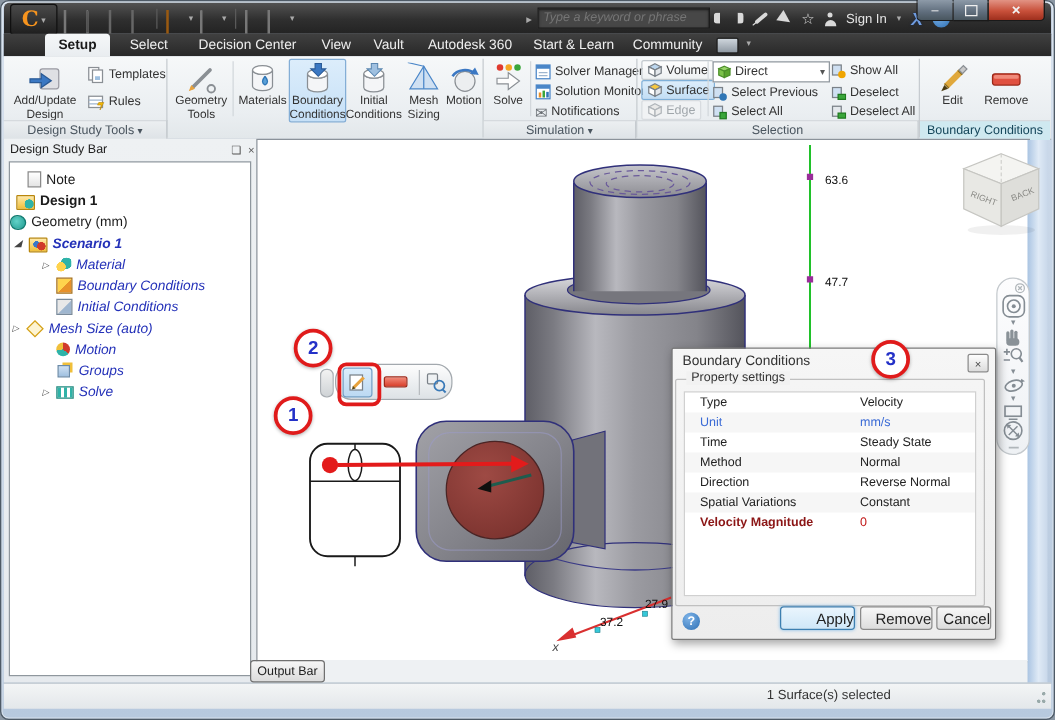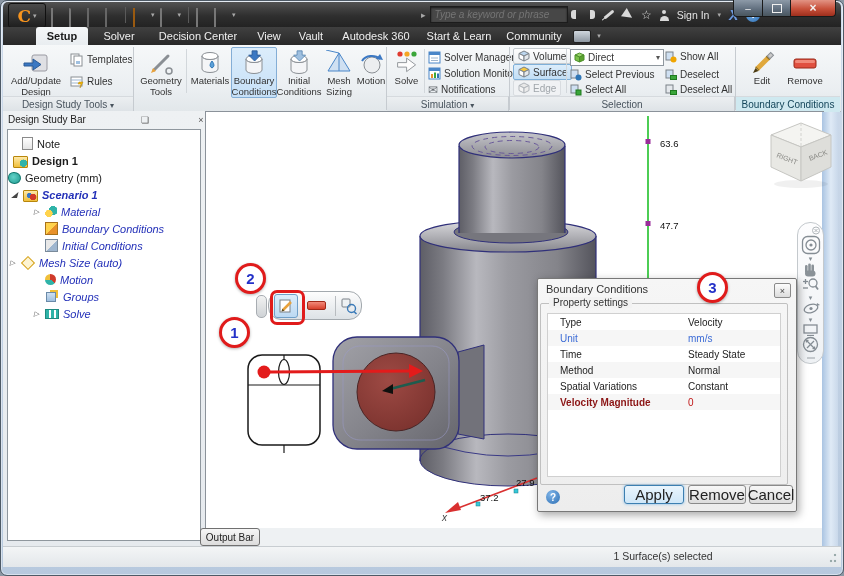--- a/index.html
+++ b/index.html
@@ -52,21 +52,21 @@
   .gsep{position:absolute;top:47px;height:63px;width:1px;background:#c6cbd0;}
   .vsep{position:absolute;top:49px;height:44px;width:1px;background:#d2d7db;}
   .glabel{position:absolute;top:96px;height:15px;line-height:15px;text-align:center;font-size:10px;color:#49545e;background:linear-gradient(#eceff1,#dde2e6);border-right:1px solid #c6cbd0;border-top:1px solid #d6dade;}
   .glabel.hl{background:#cfe9f0;color:#15465a;}
   .stackbtn{position:absolute;display:flex;align-items:center;gap:3px;font-size:10px;color:#333;border:1px solid #c3c9ce;border-radius:2px;background:linear-gradient(#fdfdfd,#eef1f3);padding:0 4px;height:14px;}
   .stackbtn.sel{background:linear-gradient(#dcedfb,#c2def5);border-color:#7fb0d9;}
   .stackbtn.dis{color:#a0a6ab;border-color:#d8dce0;background:#f0f2f4;}
   .dropdown{position:absolute;display:flex;align-items:center;gap:3px;font-size:10px;color:#333;border:1px solid #8f979e;background:#fff;height:15px;padding:0 3px;}
   
   .panel{position:absolute;left:3px;top:111px;width:203px;height:435px;background:linear-gradient(#eef1f3,#e6eaee);}
-  .panelhdr{position:absolute;left:2px;top:1px;width:199px;height:15px;font-size:10px;color:#222;display:flex;align-items:center;padding-left:3px;gap:44px;}
+  .panelhdr{position:absolute;left:2px;top:1px;width:199px;height:15px;font-size:10px;color:#222;display:flex;align-items:center;padding-left:3px;}
   .phbtn{margin-left:auto;color:#555;font-size:9px;width:12px;text-align:center;}
   .listbox{position:absolute;left:4px;top:18px;width:192px;height:410px;background:#fff;border:1px solid #8f979e;}
   .trow{display:flex;align-items:center;height:17px;font-size:11px;color:#1b1b1b;white-space:nowrap;gap:4px;}
   .tbold{font-weight:bold;}
   .tblue{color:#2330b8;font-style:italic;}
   .caret{width:9px;font-size:7px;color:#444;text-align:center;flex:none;}
   .ticon{flex:none;display:inline-block;}
   .i-note{width:9px;height:11px;background:linear-gradient(#fff,#e4e4e4);border:1px solid #8a8a8a;}
   .i-dfolder{width:13px;height:10px;border-radius:1px;border:1px solid #b8860b;background:radial-gradient(circle at 72% 62%,#2fb3a8 0 32%,transparent 34%),linear-gradient(#ffe9a8,#f0bf3a);margin-top:2px;}
   .i-sfolder{width:13px;height:10px;border-radius:1px;border:1px solid #b8860b;background:radial-gradient(circle at 70% 60%,#d03a2a 0 30%,transparent 32%),radial-gradient(circle at 40% 45%,#3a78c8 0 26%,transparent 28%),linear-gradient(#ffe9a8,#f0bf3a);margin-top:2px;}
@@ -100,21 +100,21 @@
   .legend{position:absolute;left:8px;top:-7px;background:#f2f2f2;padding:0 4px;font-size:10px;color:#333;}
   .ptable{position:absolute;left:6px;top:9px;width:232px;height:162px;background:#fff;border:1px solid #d0d0d0;overflow:hidden;}
   .prow{display:flex;align-items:center;height:16px;}
   .prow:nth-child(even){background:#f6f6f6;}
   .pname{width:128px;padding-left:12px;}
   .pval{flex:1;}
   .rowblue{color:#3b6bd6;}
   .nmaroon{color:#8b1515;font-weight:bold;}
   .vred{color:#c01515;}
   .dlghelp{position:absolute;left:8px;bottom:7px;width:14px;height:14px;border-radius:50%;background:radial-gradient(circle at 35% 30%,#7fb4e8,#2d6fb4);color:#fff;font-size:10px;font-weight:bold;display:flex;align-items:center;justify-content:center;}
-  .dbtn{position:absolute;bottom:7px;height:17px;border:1px solid #8a8a8a;border-radius:3px;background:linear-gradient(#f7f7f7,#ddd);font-size:15px;color:#222;display:flex;align-items:center;justify-content:center;}
+  .dbtn{position:absolute;bottom:7px;height:17px;border:1px solid #8a8a8a;border-radius:3px;background:linear-gradient(#f7f7f7,#ddd);font-size:12px;color:#222;display:flex;align-items:center;justify-content:flex-end;}
   .dbtn.def{border-color:#3c7fb1;box-shadow:0 0 3px #7ab8e8;background:linear-gradient(#eaf5fd,#cfe7f8);}
   
   .bottomstrip{position:absolute;left:206px;top:528px;width:616px;height:18px;background:#eef1f3;}
   .outputbar{position:absolute;left:200px;top:528px;width:58px;height:16px;border:1px solid #707070;border-radius:3px;background:linear-gradient(#f6f6f6,#dcdcdc);font-size:10px;color:#222;display:flex;align-items:center;justify-content:center;z-index:5;}
   .statusbar{position:absolute;left:3px;top:546px;width:838px;height:20px;background:linear-gradient(#f3f5f6,#e3e7ea);border-top:1px solid #c8cdd1;font-size:10.5px;color:#333;}
   .grip{position:absolute;right:4px;bottom:3px;width:11px;height:11px;background:radial-gradient(circle at 9px 2px,#9aa 1.2px,transparent 1.6px),radial-gradient(circle at 9px 8px,#9aa 1.2px,transparent 1.6px),radial-gradient(circle at 5px 8px,#9aa 1.2px,transparent 1.6px);}
 </style>
 </head>
 <body>
 
@@ -165,21 +165,21 @@
     <div class="cap max">
         <span class="maxbox"></span>
       </div>
     <div class="cap close">
         <span>×</span>
       </div>
   </div>
 
   <div class="tabrow">
     <div class="tab active" style="left:33px;width:52px">Setup</div>
-    <div class="tab" style="left:90px;width:52px">Solver</div>
+    <div class="tab" style="left:90px;width:52px">Select</div>
     <div class="tab" style="left:148px;width:94px">Decision Center</div>
     <div class="tab" style="left:247px;width:38px">View</div>
     <div class="tab" style="left:288px;width:40px">Vault</div>
     <div class="tab" style="left:333px;width:80px">Autodesk 360</div>
     <div class="tab" style="left:417px;width:78px">Start &amp; Learn</div>
     <div class="tab" style="left:499px;width:64px">Community</div>
     <div class="camic"></div>
     <span class="tab" style="left:590px;width:12px;font-size:7px;color:#aaa">▾</span>
   </div>
 
@@ -659,20 +659,24 @@
         </div>
         <div class="prow">
           <span class="pname">Time</span>
           <span class="pval">Steady State</span>
         </div>
         <div class="prow">
           <span class="pname">Method</span>
           <span class="pval">Normal</span>
         </div>
         <div class="prow">
+          <span class="pname">Direction</span>
+          <span class="pval">Reverse Normal</span>
+        </div>
+        <div class="prow">
           <span class="pname">Spatial Variations</span>
           <span class="pval">Constant</span>
         </div>
         <div class="prow">
           <span class="pname nmaroon">Velocity Magnitude</span>
           <span class="pval vred">0</span>
         </div>
       </div>
     </div>
     <div class="dlghelp">

